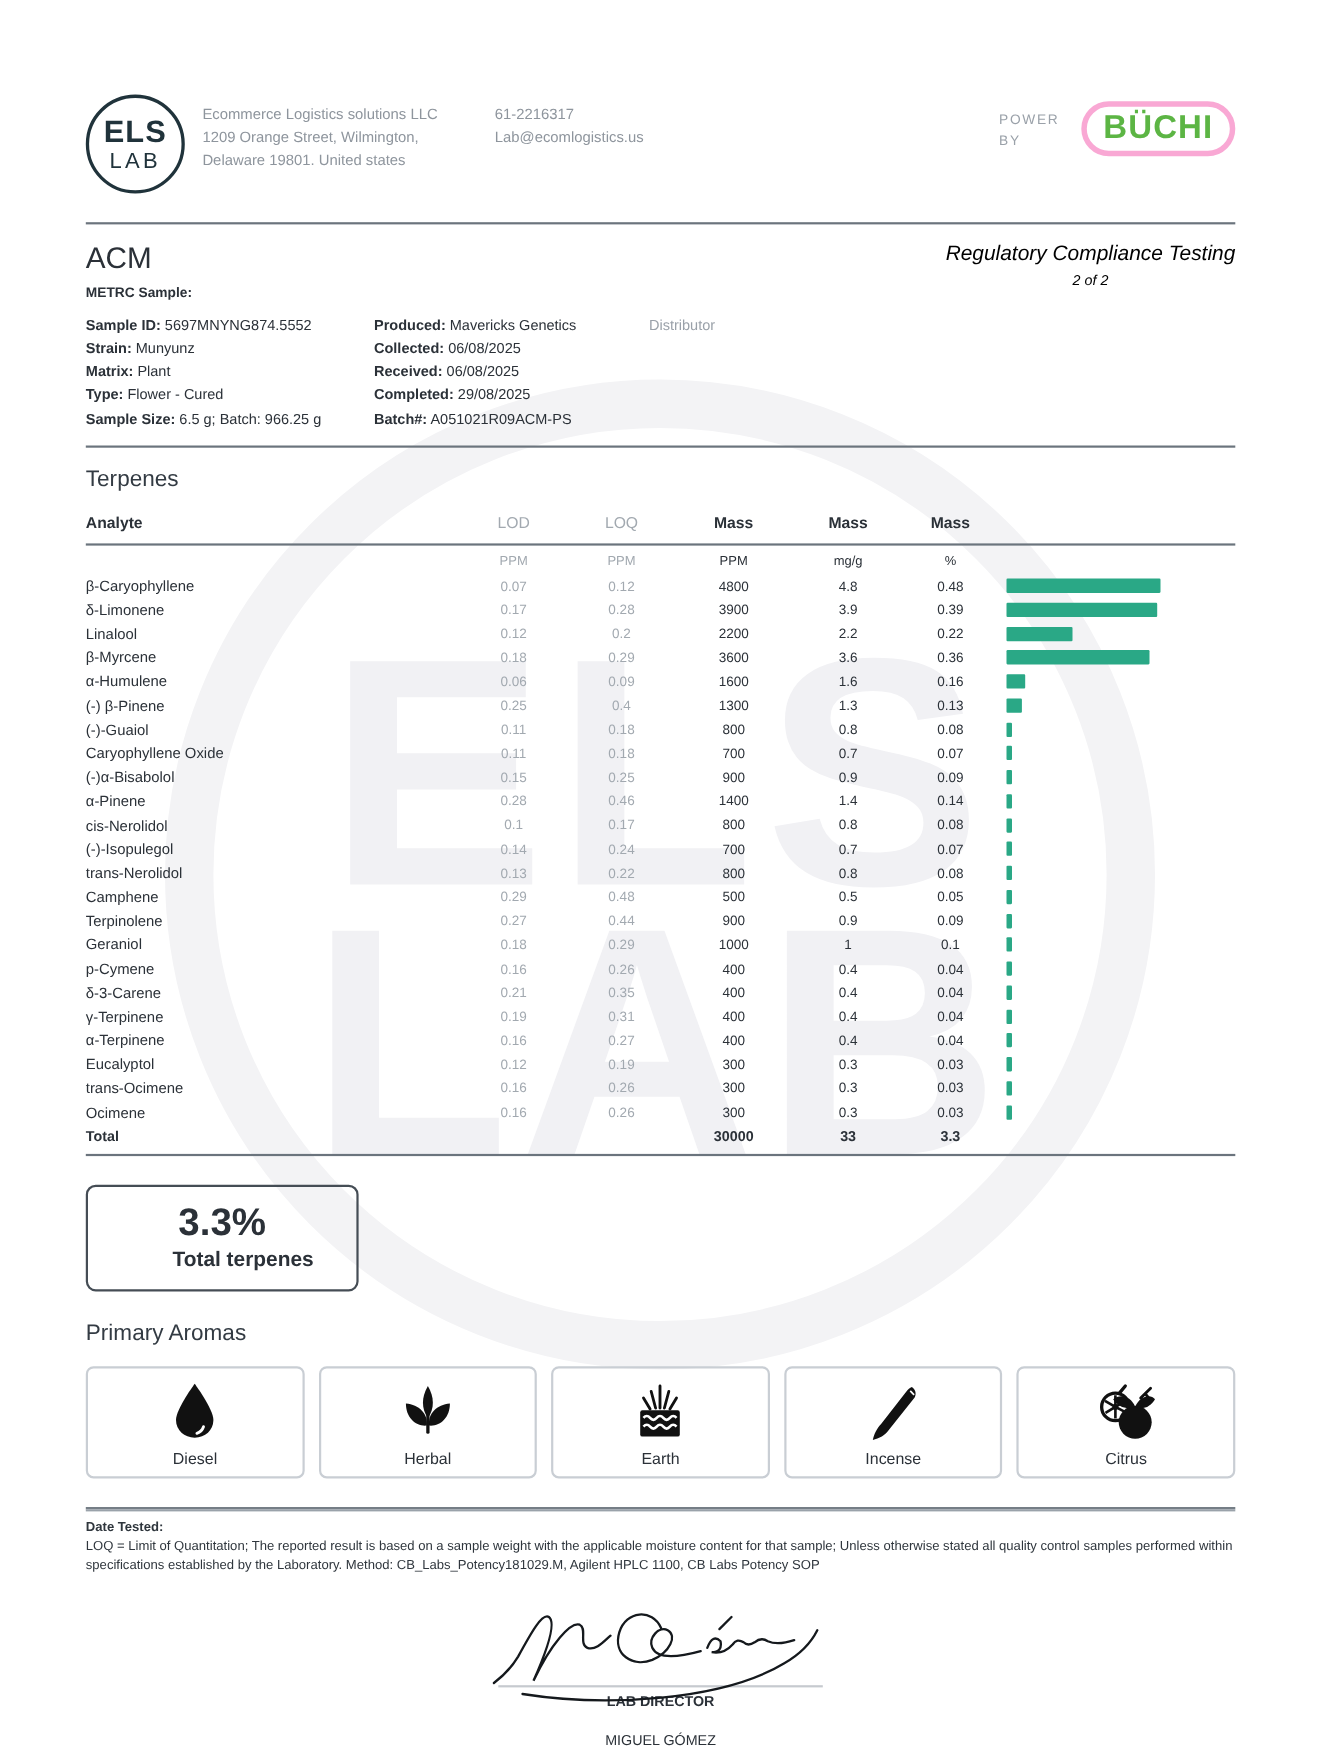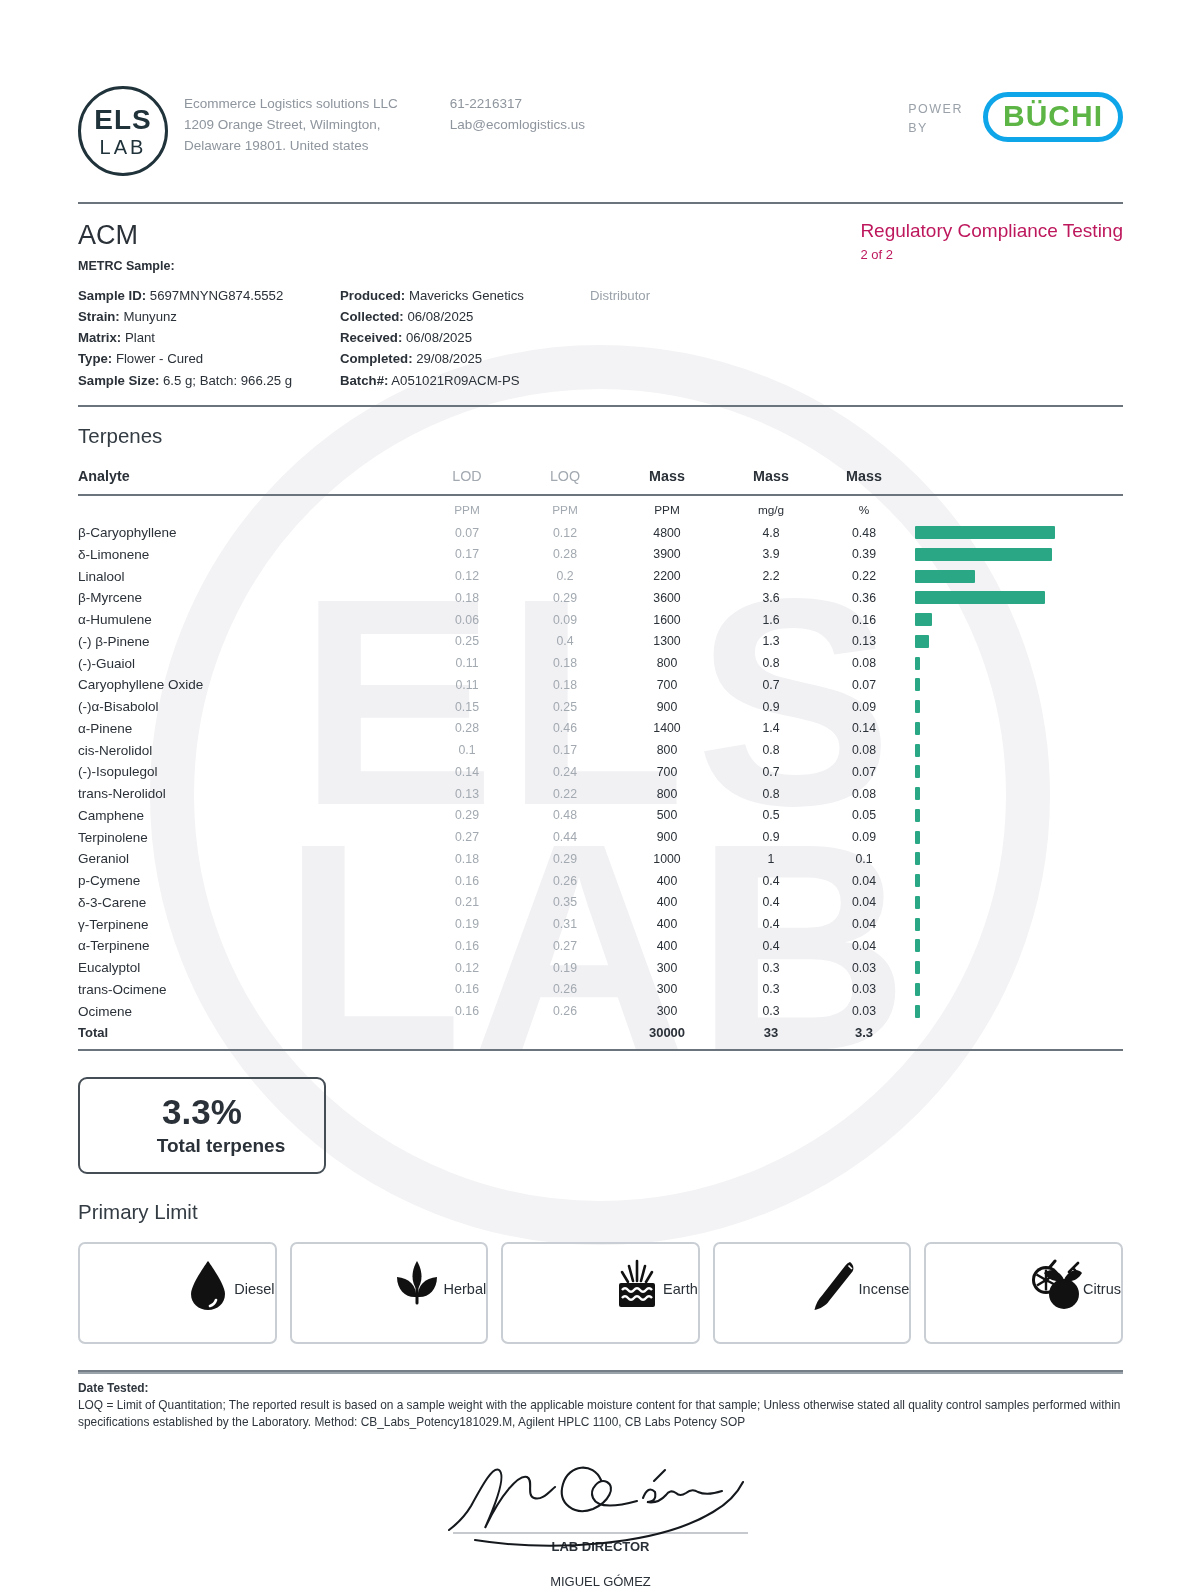--- a/index.html
+++ b/index.html
@@ -23,26 +23,26 @@
     padding-bottom:26px; border-bottom:2px solid #6b747d; }
   .logo-circle { width:90px; height:90px; border:3px solid #20333b; border-radius:50%;
     display:flex; flex-direction:column; align-items:center; justify-content:center; flex:none; }
   .logo-els { font-size:28px; font-weight:800; letter-spacing:1px; color:#20333b; line-height:1; }
   .logo-lab { font-size:20px; font-weight:400; letter-spacing:3px; color:#20333b; line-height:1; margin-top:3px; }
   .hdr-company { margin-left:16px; font-size:13.5px; line-height:1.55; color:#8e959d; padding-top:8px; }
   .hdr-contact { margin-left:52px; font-size:13.5px; line-height:1.55; color:#8e959d; padding-top:8px; }
   .hdr-spacer { flex:1; }
   .power-by { font-size:12.5px; letter-spacing:1.5px; color:#9aa1a9; white-space:pre-line;
     line-height:1.5; margin:14px 20px 0 0; }
-  .buchi-pill { border:5px solid #0ea5e9; border-radius:40px; padding:2px 15px 4px;
+  .buchi-pill { border:5px solid #f9a8d4; border-radius:40px; padding:2px 15px 4px;
     color:#5cb544; font-weight:800; font-size:30px; letter-spacing:1px; margin-top:6px; }
   
   .title-row { display:flex; justify-content:space-between; align-items:flex-start; margin-top:16px; }
   .product-title { font-size:27px; font-weight:500; color:#2b3138; }
-  .right-title { text-align:left; color:#be185d; }
+  .right-title { text-align:center; color:#000000;font-style:italic; }
   .rc-title { font-size:19px; }
   .page-no { font-size:13px; margin-top:5px; }
   .metrc { font-size:12.5px; font-weight:700; margin-top:8px; }
   
   .meta { display:flex; margin-top:12px; font-size:13.2px; line-height:1.6; }
   .meta-col1 { width:262px; }
   .meta-col2 { width:250px; }
   .meta-dist { color:#9aa1a9; }
   .meta b { font-weight:700; }
   .rule { border-top:2px solid #6b747d; margin-top:14px; }
@@ -65,21 +65,21 @@
   .table-bottom { border-top:2px solid #6b747d; }
   
   .terp-box { margin-top:26px; width:248px; border:2px solid #454d55; border-radius:9px;
     text-align:center; padding:13px 0 15px; }
   .terp-val { font-size:35px; font-weight:700; color:#2b3138; }
   .terp-lbl { font-size:19px; font-weight:700; margin-top:3px;padding-left:38px; }
   
   .aromas-title { font-size:20.5px; font-weight:500; color:#333b43; margin-top:26px; }
   .cards { display:flex; gap:13px; margin-top:18px; }
   .card { flex:1; border:2px solid #c9ced4; border-radius:7px; height:102px;
-    display:flex; flex-direction:row; align-items:center; justify-content:flex-end;
+    display:flex; flex-direction:column; align-items:center; justify-content:flex-end;
     padding-bottom:7px; background:transparent; }
   .card svg { margin-bottom:4px; }
   .card-label { font-size:14.5px; color:#2b3138; }
   
   .thick-rule { margin-top:26px; border-top:2px solid #757e86; border-bottom:2px solid #9aa2aa; height:4px; }
   .footnote { margin-top:6px; font-size:11.9px; line-height:1.45; color:#2f363d; }
   .footnote b { font-weight:700; }
   
   .sig-wrap { margin-top:18px; display:flex; flex-direction:column; align-items:center; }
   .sig-svg { position:relative; z-index:2; }
@@ -434,21 +434,21 @@
     <span class="cnum">3.3</span>
     <span></span>
   </div>
   <div class="table-bottom"></div>
 
   <div class="terp-box">
     <div class="terp-val">3.3%</div>
     <div class="terp-lbl">Total terpenes</div>
   </div>
 
-  <div class="aromas-title">Primary Limit</div>
+  <div class="aromas-title">Primary Aromas</div>
   <div class="cards" id="aroma-cards">
       <div class="card">
         <span><svg width="52" height="56" viewBox="0 0 52 56">
             <path d="M26 4 C26 4 9 27 9 37 C9 46.4 16.6 53 26 53 C35.4 53 43 46.4 43 37 C43 27 26 4 26 4 Z" fill="#111"></path>
             <path d="M34 43 q-1.5 4.5 -6 6" stroke="#fff" stroke-width="2.6" fill="none" stroke-linecap="round"></path>
           </svg></span>
         <div class="card-label">Diesel</div>
       </div>
       <div class="card">
         <span><svg width="52" height="52" viewBox="0 0 52 52">

